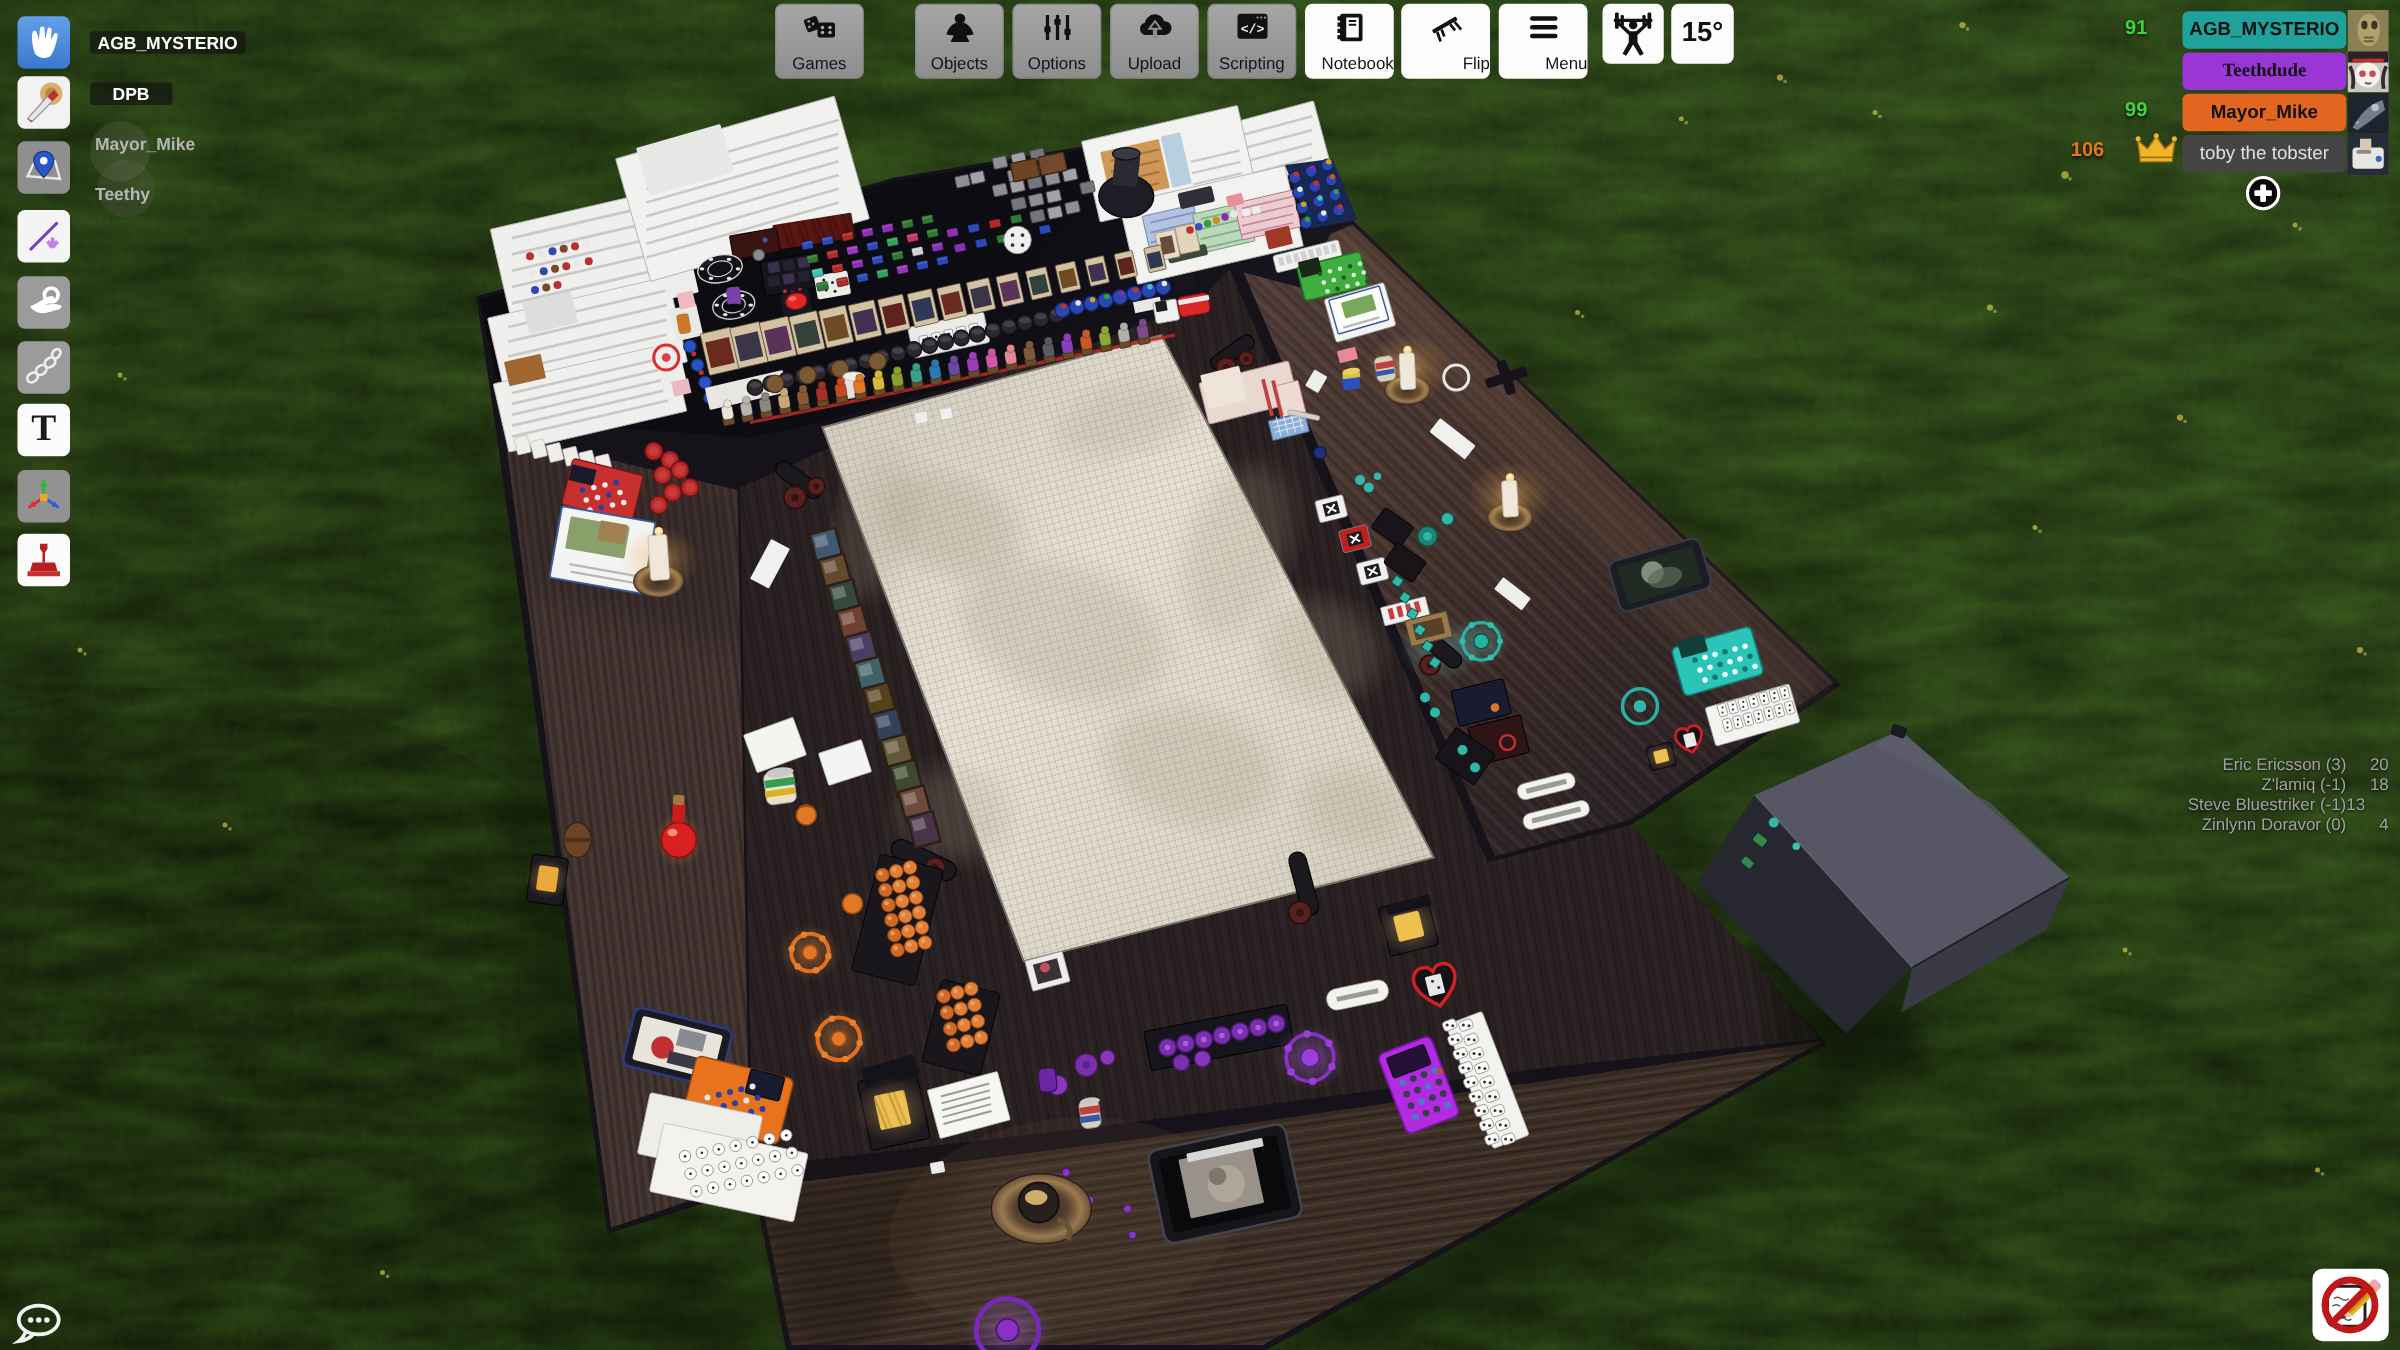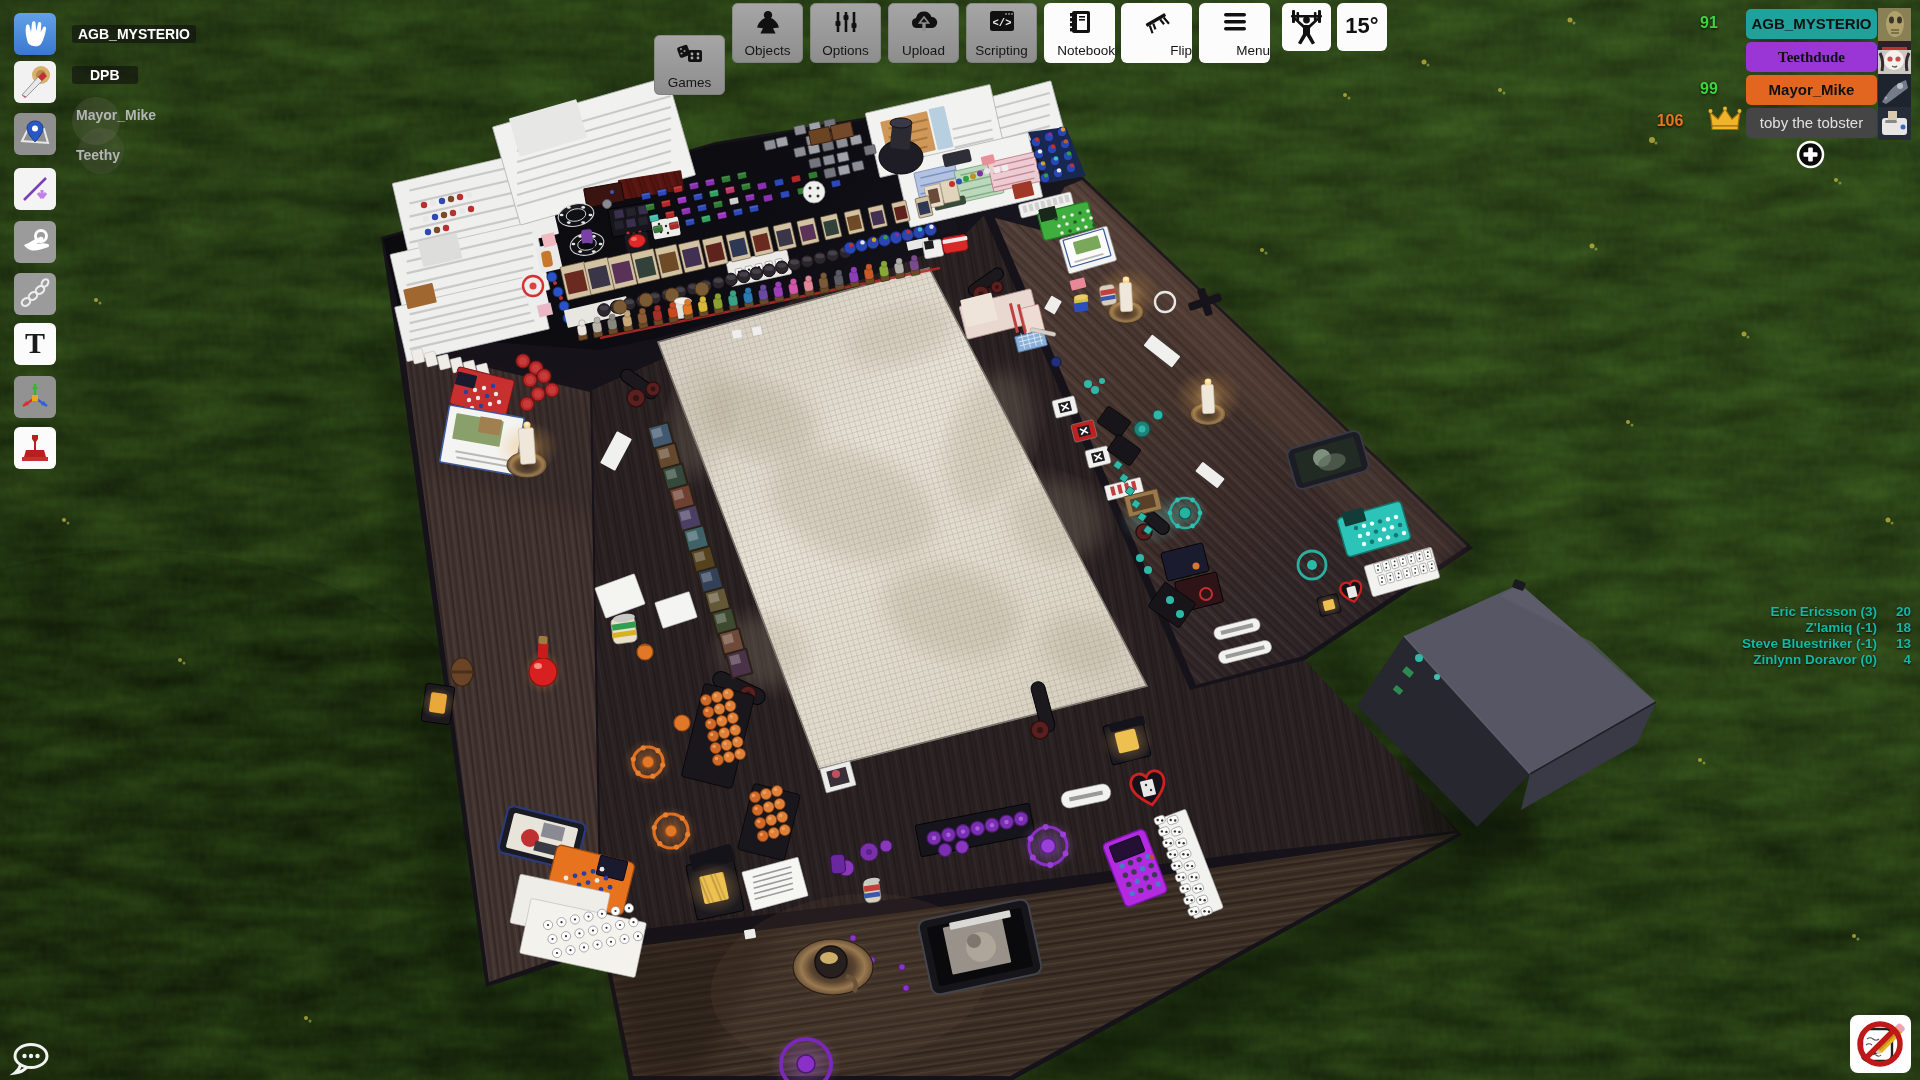--- a/index.html
+++ b/index.html
@@ -12,21 +12,21 @@
 .tbtn svg { position:absolute; top:5px; left:50%; margin-left:-14px; }
 .gray { background:linear-gradient(#a6a6a6,#8d8d8d); box-shadow:inset 0 0 0 1px rgba(120,120,120,.6); }
 .white { background:#fcfcfc;text-align:right; }
 .sbtn { position:absolute; left:14px; width:42px; height:42px; border-radius:6px; }
 .pname { position:absolute; font-weight:bold; font-size:14px; color:#fff; }
 .pbox { position:absolute; left:1746px; width:131px; height:30px; border-radius:5px;
   text-align:center; line-height:30px; font-size:15px; font-weight:bold; color:#111; }
 .pav { position:absolute; left:1878px; width:33px; height:33px; }
 .score { position:absolute; font-weight:bold; font-size:16px; text-align:center;
   text-shadow:0 1px 3px rgba(0,0,0,.9); }
-.srow { position:absolute; right:9px; color:#14b8a6; font-weight:bold; font-size:13.5px;
+.srow { position:absolute; right:9px; color:#a3a3a3; font-weight:normal; font-size:13.5px;
   text-shadow:0 1px 2px rgba(0,0,0,.85); white-space:pre; }
 </style></head>
 <body>
 <div id="stage">
 <svg id="scene" width="1920" height="1080" viewBox="0 0 1920 1080">
 
 <defs>
 <linearGradient id="gGrass" x1="0" y1="1" x2="0.85" y2="0">
  <stop offset="0" stop-color="#15200c"></stop>
           <stop offset="0.45" stop-color="#263c17"></stop>
@@ -1327,21 +1327,21 @@
         <path d="M18 8 h6 v4 l-2 3 v8 h-2 v-8 l-2-3 Z" fill="#b82020"></path>
         <path d="M12 23 h18 l2 7 H10 Z" fill="#b82020"></path>
         <rect x="8" y="30" width="26" height="4" fill="#c83030"></rect>
       </svg></div>
     <div class="ui" style="left:72px;top:97px;width:48px;height:48px;border-radius:50%;background:rgba(150,140,130,.17);"></div>
     <div class="ui" style="left:78px;top:128px;width:46px;height:46px;border-radius:50%;background:rgba(140,130,125,.15);"></div>
     <div class="ui pname" style="left:72px;top:25px;background:rgba(15,15,15,.6);padding:1px 6px;border-radius:3px;">AGB_MYSTERIO</div>
     <div class="ui pname" style="left:72px;top:66px;background:rgba(15,15,15,.6);padding:1px 18px;border-radius:3px;">DPB</div>
     <div class="ui pname" style="left:76px;top:107px;color:#b5b5b5;">Mayor_Mike</div>
     <div class="ui pname" style="left:76px;top:147px;color:#b5b5b5;">Teethy</div>
-    <div class="ui tbtn gray" style="left:654px;margin-top:32px;">
+    <div class="ui tbtn gray" style="left:620px;">
       <svg width="28" height="28" viewBox="0 0 28 28">
         <rect x="2" y="6" width="11" height="11" rx="2" fill="#111" transform="rotate(-20 7 11)"></rect>
         <circle cx="5" cy="9" r="1.1" fill="#999"></circle>
         <circle cx="8.5" cy="11" r="1.1" fill="#999"></circle>
         <circle cx="5.5" cy="13.5" r="1.1" fill="#999"></circle>
         <rect x="12" y="10" width="14" height="12" rx="2" fill="#111"></rect>
         <circle cx="16" cy="14" r="1.4" fill="#aaa"></circle>
         <circle cx="22" cy="14" r="1.4" fill="#aaa"></circle>
         <circle cx="16" cy="18" r="1.4" fill="#aaa"></circle>
         <circle cx="22" cy="18" r="1.4" fill="#aaa"></circle>
@@ -1470,21 +1470,21 @@
         <circle cx="17" cy="2.5" r="2" fill="#f0b429"></circle>
         <circle cx="31.5" cy="5" r="2" fill="#f0b429"></circle>
       </svg></div>
     <div class="ui" style="left:1796px;top:140px;"><svg width="29" height="29">
         <circle cx="14.5" cy="14.5" r="12.5" fill="#0a0a0a" stroke="#fff" stroke-width="2.5"></circle>
         <rect x="7.5" y="12.2" width="14" height="4.6" rx="1" fill="#fff"></rect>
         <rect x="12.2" y="7.5" width="4.6" height="14" rx="1" fill="#fff"></rect>
       </svg></div>
     <div class="ui srow" style="top:604px;"><span>Eric Ericsson (3)</span><span style="display:inline-block;width:34px;text-align:right;">20</span></div>
     <div class="ui srow" style="top:620px;"><span>Z'lamiq (-1)</span><span style="display:inline-block;width:34px;text-align:right;">18</span></div>
-    <div class="ui srow" style="top:636px;"><span>Steve Bluestriker (-1)</span><span style="display:inline-block;width:34px;text-align:right;">13</span></div>
+    <div class="ui srow" style="top:636px;"><span>Steve Bluestriker (-1)</span><span style="display:inline-block;width:34px;">13</span></div>
     <div class="ui srow" style="top:652px;"><span>Zinlynn Doravor (0)</span><span style="display:inline-block;width:34px;text-align:right;">4</span></div>
     <div class="ui" style="left:8px;top:1042px;"><svg width="42" height="34">
         <ellipse cx="23" cy="14" rx="16" ry="11.5" fill="none" stroke="#f2f2f2" stroke-width="3"></ellipse>
         <path d="M13 22 q-2 6-6 9 q8-1 12-6" fill="none" stroke="#f2f2f2" stroke-width="3"></path>
         <circle cx="16.5" cy="14" r="2.2" fill="#f2f2f2"></circle>
         <circle cx="23" cy="14" r="2.2" fill="#f2f2f2"></circle>
         <circle cx="29.5" cy="14" r="2.2" fill="#f2f2f2"></circle>
       </svg></div>
     <div class="ui" style="left:1850px;top:1015px;width:61px;height:58px;background:#fff;border-radius:8px;">
 <svg width="61" height="58" viewBox="0 0 61 58">

